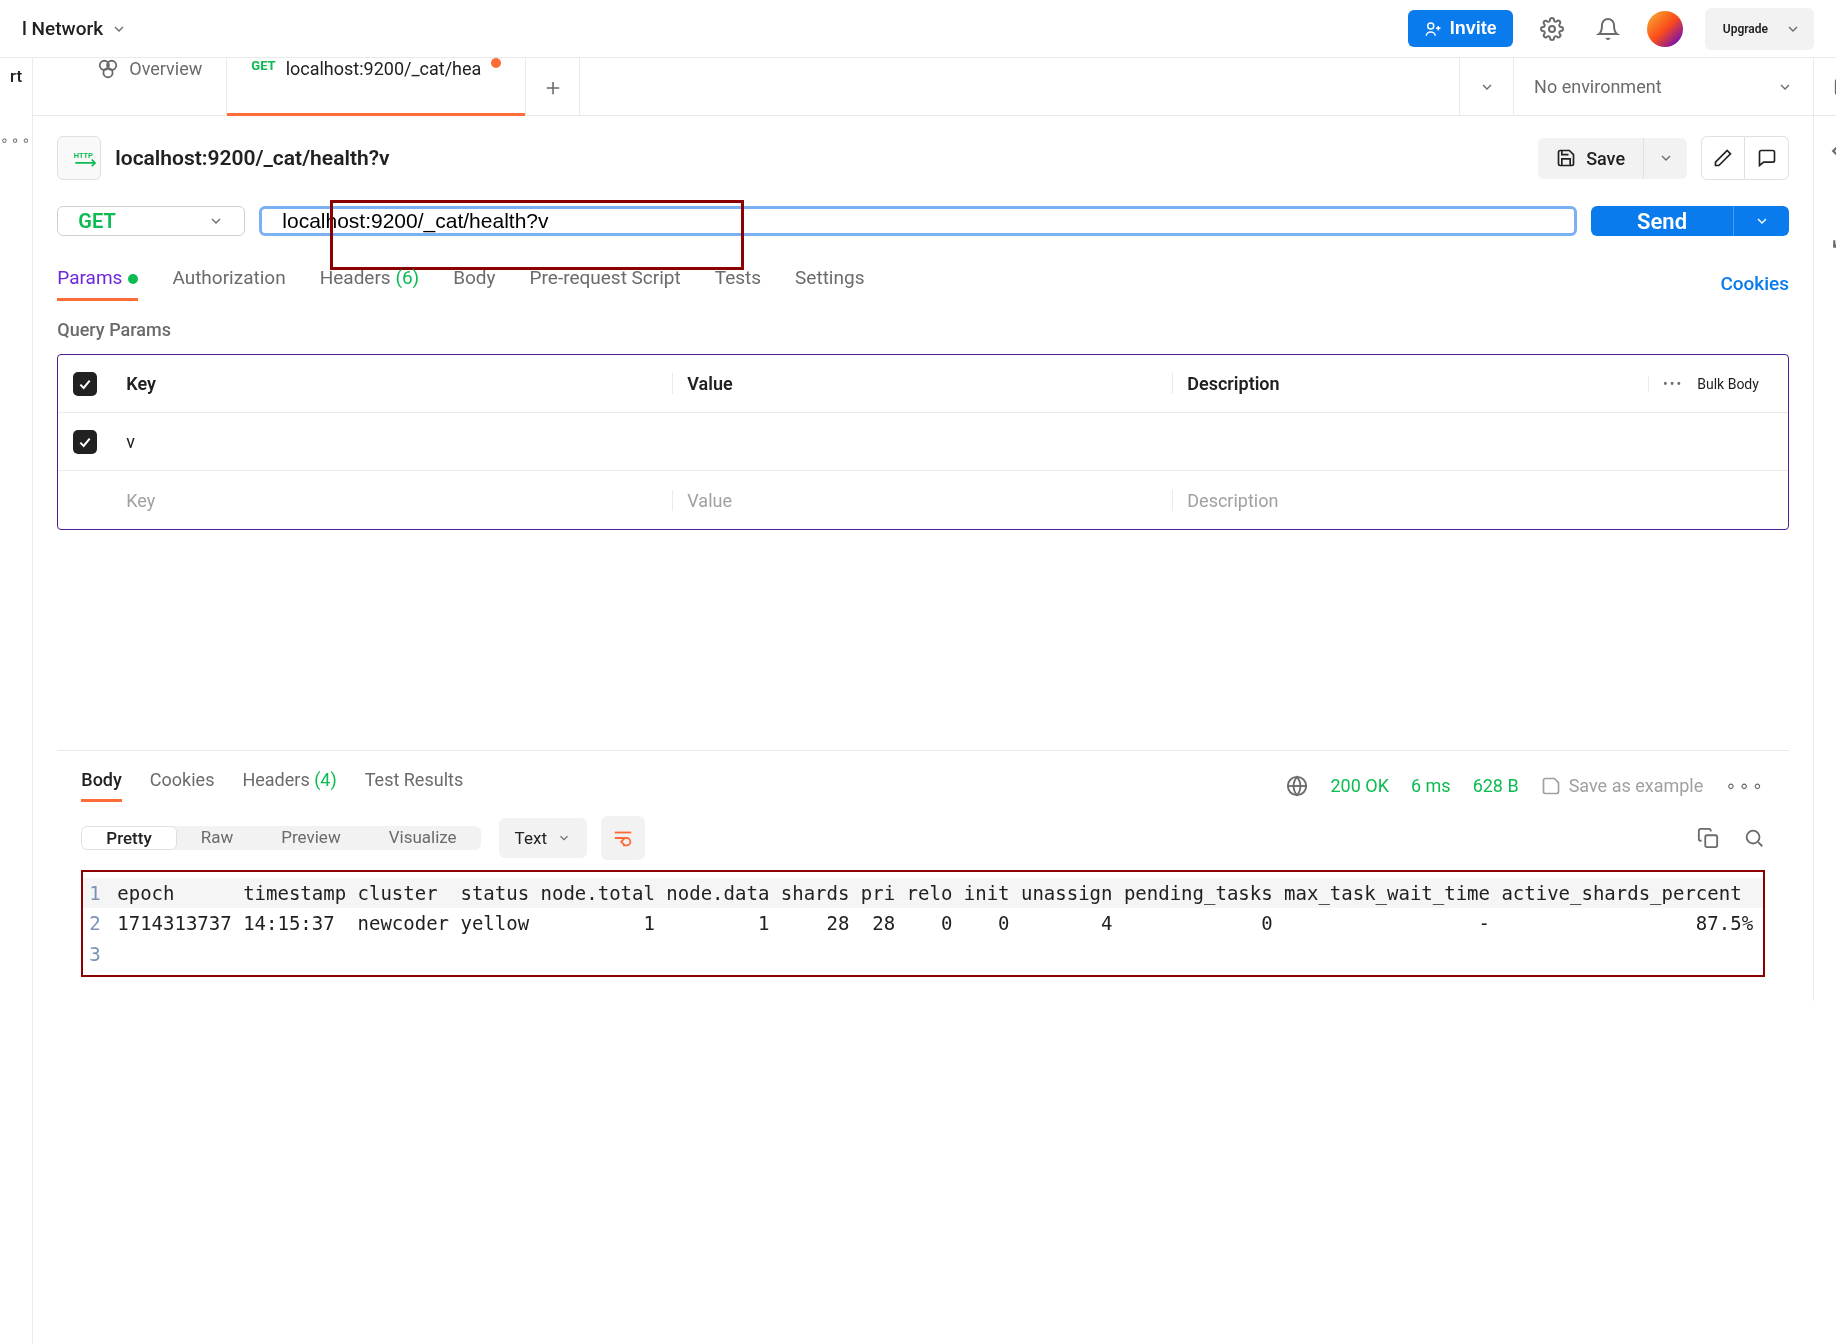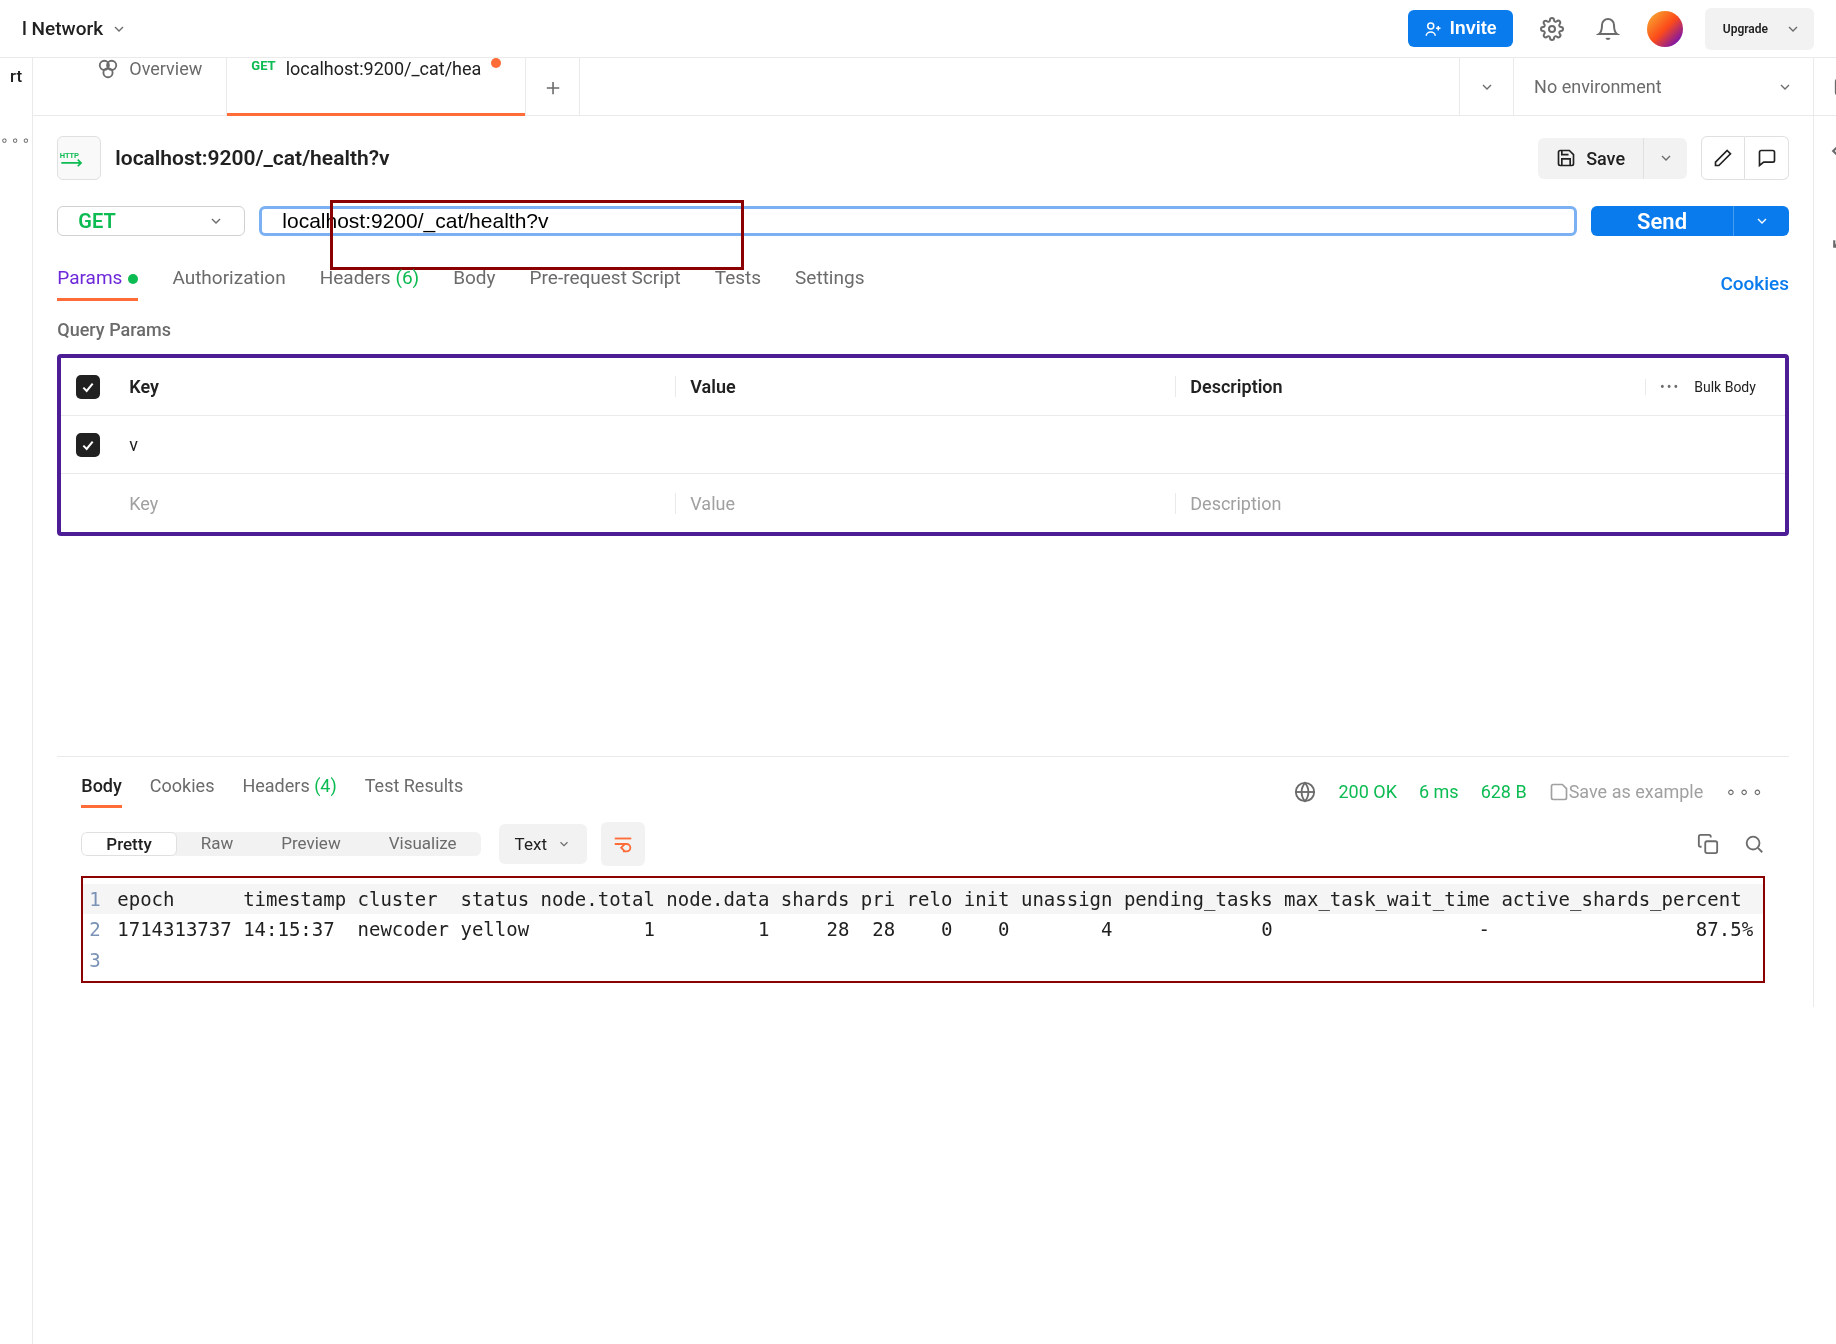--- a/index.html
+++ b/index.html
@@ -37,21 +37,21 @@
   .tabs-right { margin-left:auto; display:flex; align-items:center; }
   .tabs-right .dd { width:54px; display:flex;align-items:center;justify-content:center;color:#6b6b6b; border-left:1px solid #eaeaea; height:100%; }
   .env-dd { width:300px; display:flex; align-items:center; justify-content:space-between; padding:0 20px; font-size:18px; color:#6b6b6b; border-left:1px solid #eaeaea; height:100%; }
   .env-eye { width:60px; display:flex;align-items:center;justify-content:center;color:#6b6b6b; border-left:1px solid #eaeaea; height:100%; }
 
   
   .req-area { display:flex; }
   .req-main { flex:1; padding: 20px 24px 0 24px; }
   .right-rail { width:60px; border-left:1px solid #eaeaea; display:flex; flex-direction:column; align-items:center; padding-top:22px; gap:60px; color:#6b6b6b; }
   .title-row { display:flex; align-items:center; gap:14px; }
-  .http-badge { width:44px; height:44px; border:1px solid #e0e0e0; border-radius:6px; display:flex; align-items:center; justify-content:flex-start; background:#f9f9f9; }
+  .http-badge { width:44px; height:44px; border:1px solid #e0e0e0; border-radius:6px; display:flex; align-items:center; justify-content:flex-end; background:#f9f9f9; }
   .title { font-size:21px; font-weight:600; }
   .title-actions { margin-left:auto; display:flex; gap:14px; align-items:center; }
   .save-group { display:flex; background:#f2f2f2; border-radius:6px; overflow:hidden; }
   .save-btn { display:flex; align-items:center; gap:10px; padding:10px 18px; font-size:18px; font-weight:500; }
   .save-caret { width:44px; display:flex;align-items:center;justify-content:center; border-left:1px solid #e0e0e0; }
   .edit-btn, .comment-btn { width:44px; height:44px; border:1px solid #e0e0e0; border-radius:6px; display:flex;align-items:center;justify-content:center; background:#fff; }
   .comment-btn { border-radius:0 6px 6px 0; border-left:none; }
   .edit-btn { border-radius:6px 0 0 6px; }
 
   
@@ -69,21 +69,21 @@
   .subtab { padding-bottom:12px; position:relative; }
   .subtab.active { color:#6d28d9; }
   .subtab.active::after { content:""; position:absolute; left:0; right:0; bottom:0; height:3px; background:#ff6c37; }
   .green-dot { width:10px; height:10px; border-radius:50%; background:#0cbb52; display:inline-block; margin-left:6px; vertical-align:middle;}
   .green-num { color:#0cbb52; }
   .cookies-link { margin-left:auto; color:#097bed; font-weight:500; }
 
   .section-label { margin-top:18px; font-size:18px; font-weight:500; color:#6b6b6b; }
 
   
-  .ptable { margin-top:14px; border:4px solid #4c1d95; border-radius:4px; }
+  .ptable { margin-top:14px; border:1px solid #4c1d95; border-radius:4px; }
   .prow { display:flex; border-bottom:1px solid #eaeaea; min-height:58px; align-items:center; }
   .prow:last-child { border-bottom:none; }
   .pcol-check { width:54px; display:flex;align-items:center;justify-content:center; }
   .pcol-key { flex: 0 0 560px; padding:0 14px; font-size:18px; }
   .pcol-value { flex: 0 0 500px; padding:0 14px; font-size:18px; border-left:1px solid #eaeaea; }
   .pcol-desc { flex:1; padding:0 14px; font-size:18px; border-left:1px solid #eaeaea; }
   .pcol-actions { width:140px; display:flex;align-items:center;gap:14px; padding:0 14px; border-left:1px solid #eaeaea;}
   .prow.header .pcol-key,.prow.header .pcol-value,.prow.header .pcol-desc { font-weight:600; color:#212121; }
   .chk { width:24px; height:24px; border-radius:5px; background:#212121; display:flex;align-items:center;justify-content:center; }
   .chk svg { stroke:#fff; }
@@ -91,21 +91,21 @@
   .dots-h { letter-spacing:2px; color:#6b6b6b; }
 
   
   .response { border-top:1px solid #eaeaea; margin-top:220px; }
   .resp-tabs { display:flex; align-items:center; padding:18px 24px 0 24px; gap:28px; font-size:18px; color:#6b6b6b; }
   .resp-tab { padding-bottom:12px; position:relative; }
   .resp-tab.active { color:#212121; font-weight:500;}
   .resp-tab.active::after { content:""; position:absolute; left:0; right:0; bottom:0; height:3px; background:#ff6c37; }
   .resp-meta { margin-left:auto; display:flex; align-items:center; gap:22px; }
   .status-ok { color:#0cbb52; }
-  .save-example { color:#a0a0a0; display:flex;align-items:center;gap:0;}
+  .save-example { color:#a0a0a0; display:flex;align-items:center;gap:8px;}
   .resp-toolbar { display:flex; align-items:center; gap:0; padding:14px 24px 10px 24px;}
   .view-group { display:flex; background:#f2f2f2; border-radius:6px; overflow:hidden; }
   .view-btn { padding:1px 24px; font-size:17px; color:#6b6b6b; }
   .view-btn.active { background:#fff; color:#212121; font-weight:500; border:1px solid #e0e0e0; border-radius:6px;}
   .type-dd { margin-left:18px; background:#f2f2f2; border-radius:6px; padding:10px 16px; display:flex;align-items:center;gap:10px; font-size:17px;}
   .wrap-btn { margin-left:14px; width:44px;height:44px;background:#f2f2f2;border-radius:6px;display:flex;align-items:center;justify-content:center; color:#ff6c37;}
   .resp-tools-right { margin-left:auto; display:flex; gap:24px; color:#6b6b6b;}
 
   .resp-body { margin:0 24px 24px 24px; border:2.5px solid #8b0000; padding:6px 0; }
   .code-row { display:flex; align-items:flex-start; font-family: ui-monospace, "SF Mono", Menlo, Consolas, monospace; font-size:19px; line-height:1.6; }

